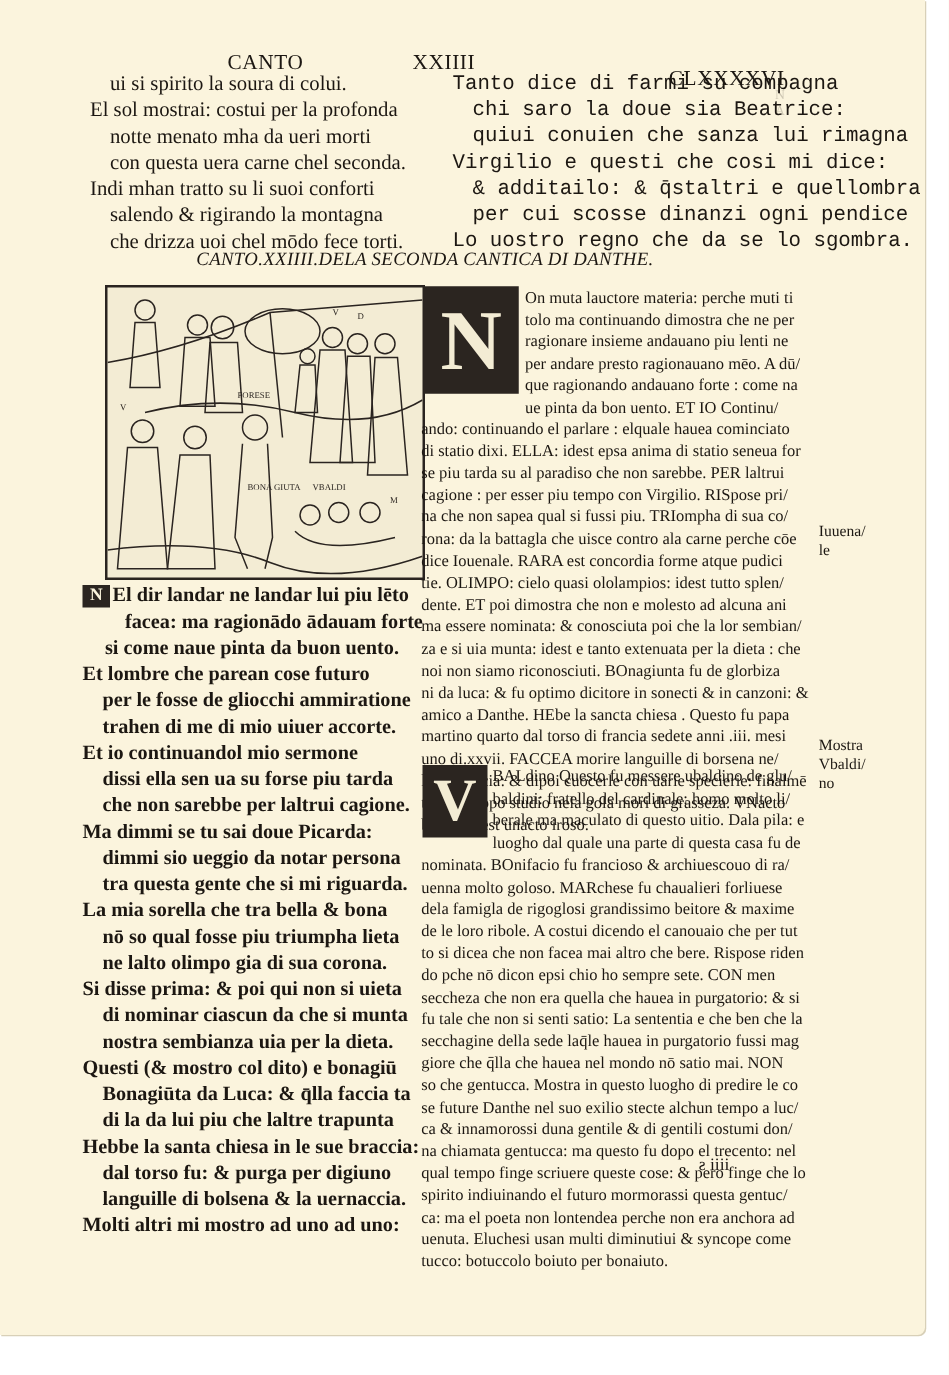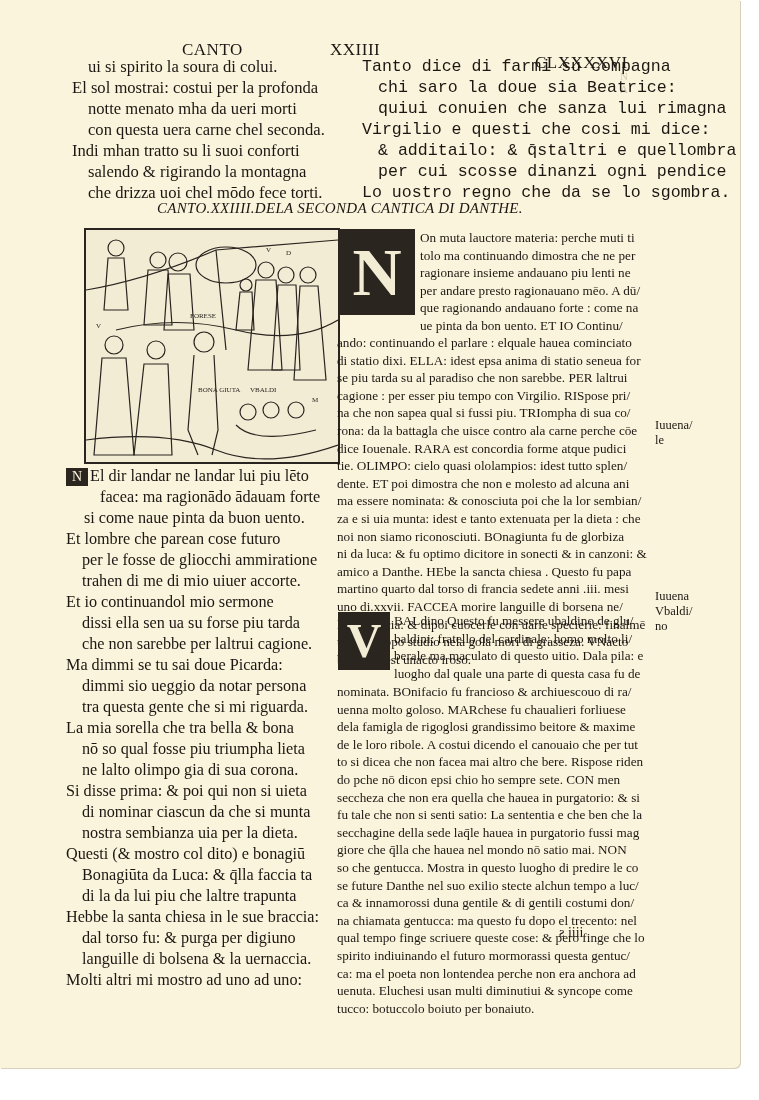--- a/index.html
+++ b/index.html
@@ -98,21 +98,21 @@
         <text x="112" y="162">BONA GIUTA</text>
         <text x="164" y="162">VBALDI</text>
         <text x="10" y="98">V</text>
         <text x="200" y="25">D</text>
         <text x="180" y="22">V</text>
         <text x="226" y="172">M</text>
       </g>
     </svg>
   </div>
 
-  <div class="verse" style="left:66px;top:466px;font-size:16.2px;">
+  <div class="verse" style="left:66px;top:466px;font-size:16.2px;font-weight:bold;">
     <div><span class="verse-initial">N</span><span>El dir landar ne landar lui piu lēto</span></div>
     <div class="in" style="padding-left:34px">facea: ma ragionādo ādauam forte</div>
     <div style="padding-left:18px">si come naue pinta da buon uento.</div>
     <div>Et lombre che parean cose futuro</div>
     <div class="in">per le fosse de gliocchi ammiratione</div>
     <div class="in">trahen di me di mio uiuer accorte.</div>
     <div>Et io continuandol mio sermone</div>
     <div class="in">dissi ella sen ua su forse piu tarda</div>
     <div class="in">che non sarebbe per laltrui cagione.</div>
     <div>Ma dimmi se tu sai doue Picarda:</div>
@@ -191,19 +191,19 @@
     <div>ca: ma el poeta non lontendea perche non era anchora ad</div>
     <div>uenuta. Eluchesi usan multi diminutiui &amp; syncope come</div>
     <div>tucco: botuccolo boiuto per bonaiuto.</div>
   </div>
 
   <div class="margin" style="left:655px;top:418px;">
     <div>Iuuena/</div>
     <div>le</div>
   </div>
   <div class="margin" style="left:655px;top:589px;">
-    <div>Iuuena</div>
+    <div>Mostra</div>
     <div>Vbaldi/</div>
     <div>no</div>
   </div>
 
   <div class="sig">ƨ iiii</div>
 </div>
 
 </body></html>

